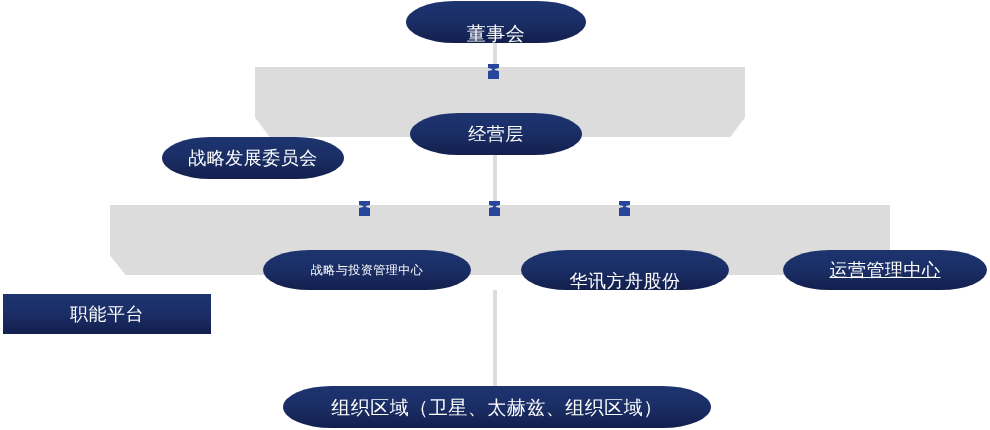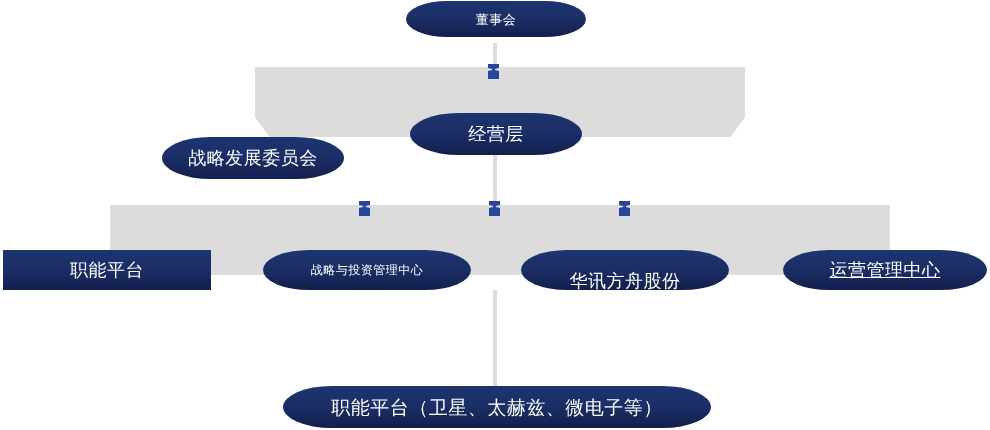--- a/index.html
+++ b/index.html
@@ -66,32 +66,33 @@
     color: #ffffff;
     background: linear-gradient(180deg, #1d3470 0%, #1b2f67 45%, #131f4d 100%);
     border-radius: 60px / 26px;
     box-sizing: border-box;
     letter-spacing: 0.5px;
     white-space: nowrap;
     user-select: none;
   }
   .org-box.squared {
     border-radius: 0;
+    margin-top: 44px;
   }
   .org-box .label {
     display: block;
     line-height: 1;
   }
 </style>
 </head>
 <body>
 
 <div id="chart-root">
 
-  <div class="org-box" style="left:406px; top:1px; width:180px; height:36px; font-size:13px;">
+  <div class="org-box" style="left:406px; top:1px; width:180px; height:42px; font-size:19px;align-items:flex-end;">
     <span class="label">董事会</span>
   </div>
 
   <div class="vline" style="left:493px; top:43px; height:28px;"></div>
 
   <div class="gray-bracket row2"></div>
 
   <div class="node-marker" style="left:488px; top:64px;"></div>
 
   <div class="org-box" style="left:162px; top:113px; width:182px; height:42px; font-size:18px;margin-top:24px;">
@@ -123,16 +124,16 @@
     <span class="label">华讯方舟股份</span>
   </div>
 
   <div class="org-box" style="left:783px; top:250px; width:204px; height:40px; font-size:18px;text-decoration:underline;">
     <span class="label">运营管理中心</span>
   </div>
 
   <div class="vline" style="left:493px; top:290px; height:98px;"></div>
 
   <div class="org-box" style="left:283px; top:386px; width:428px; height:42px; font-size:19px;">
-    <span class="label">职能平台（卫星、太赫兹、微电子等）</span>
+    <span class="label">组织区域（卫星、太赫兹、组织区域）</span>
   </div>
 
 </div>
 
 </body></html>

